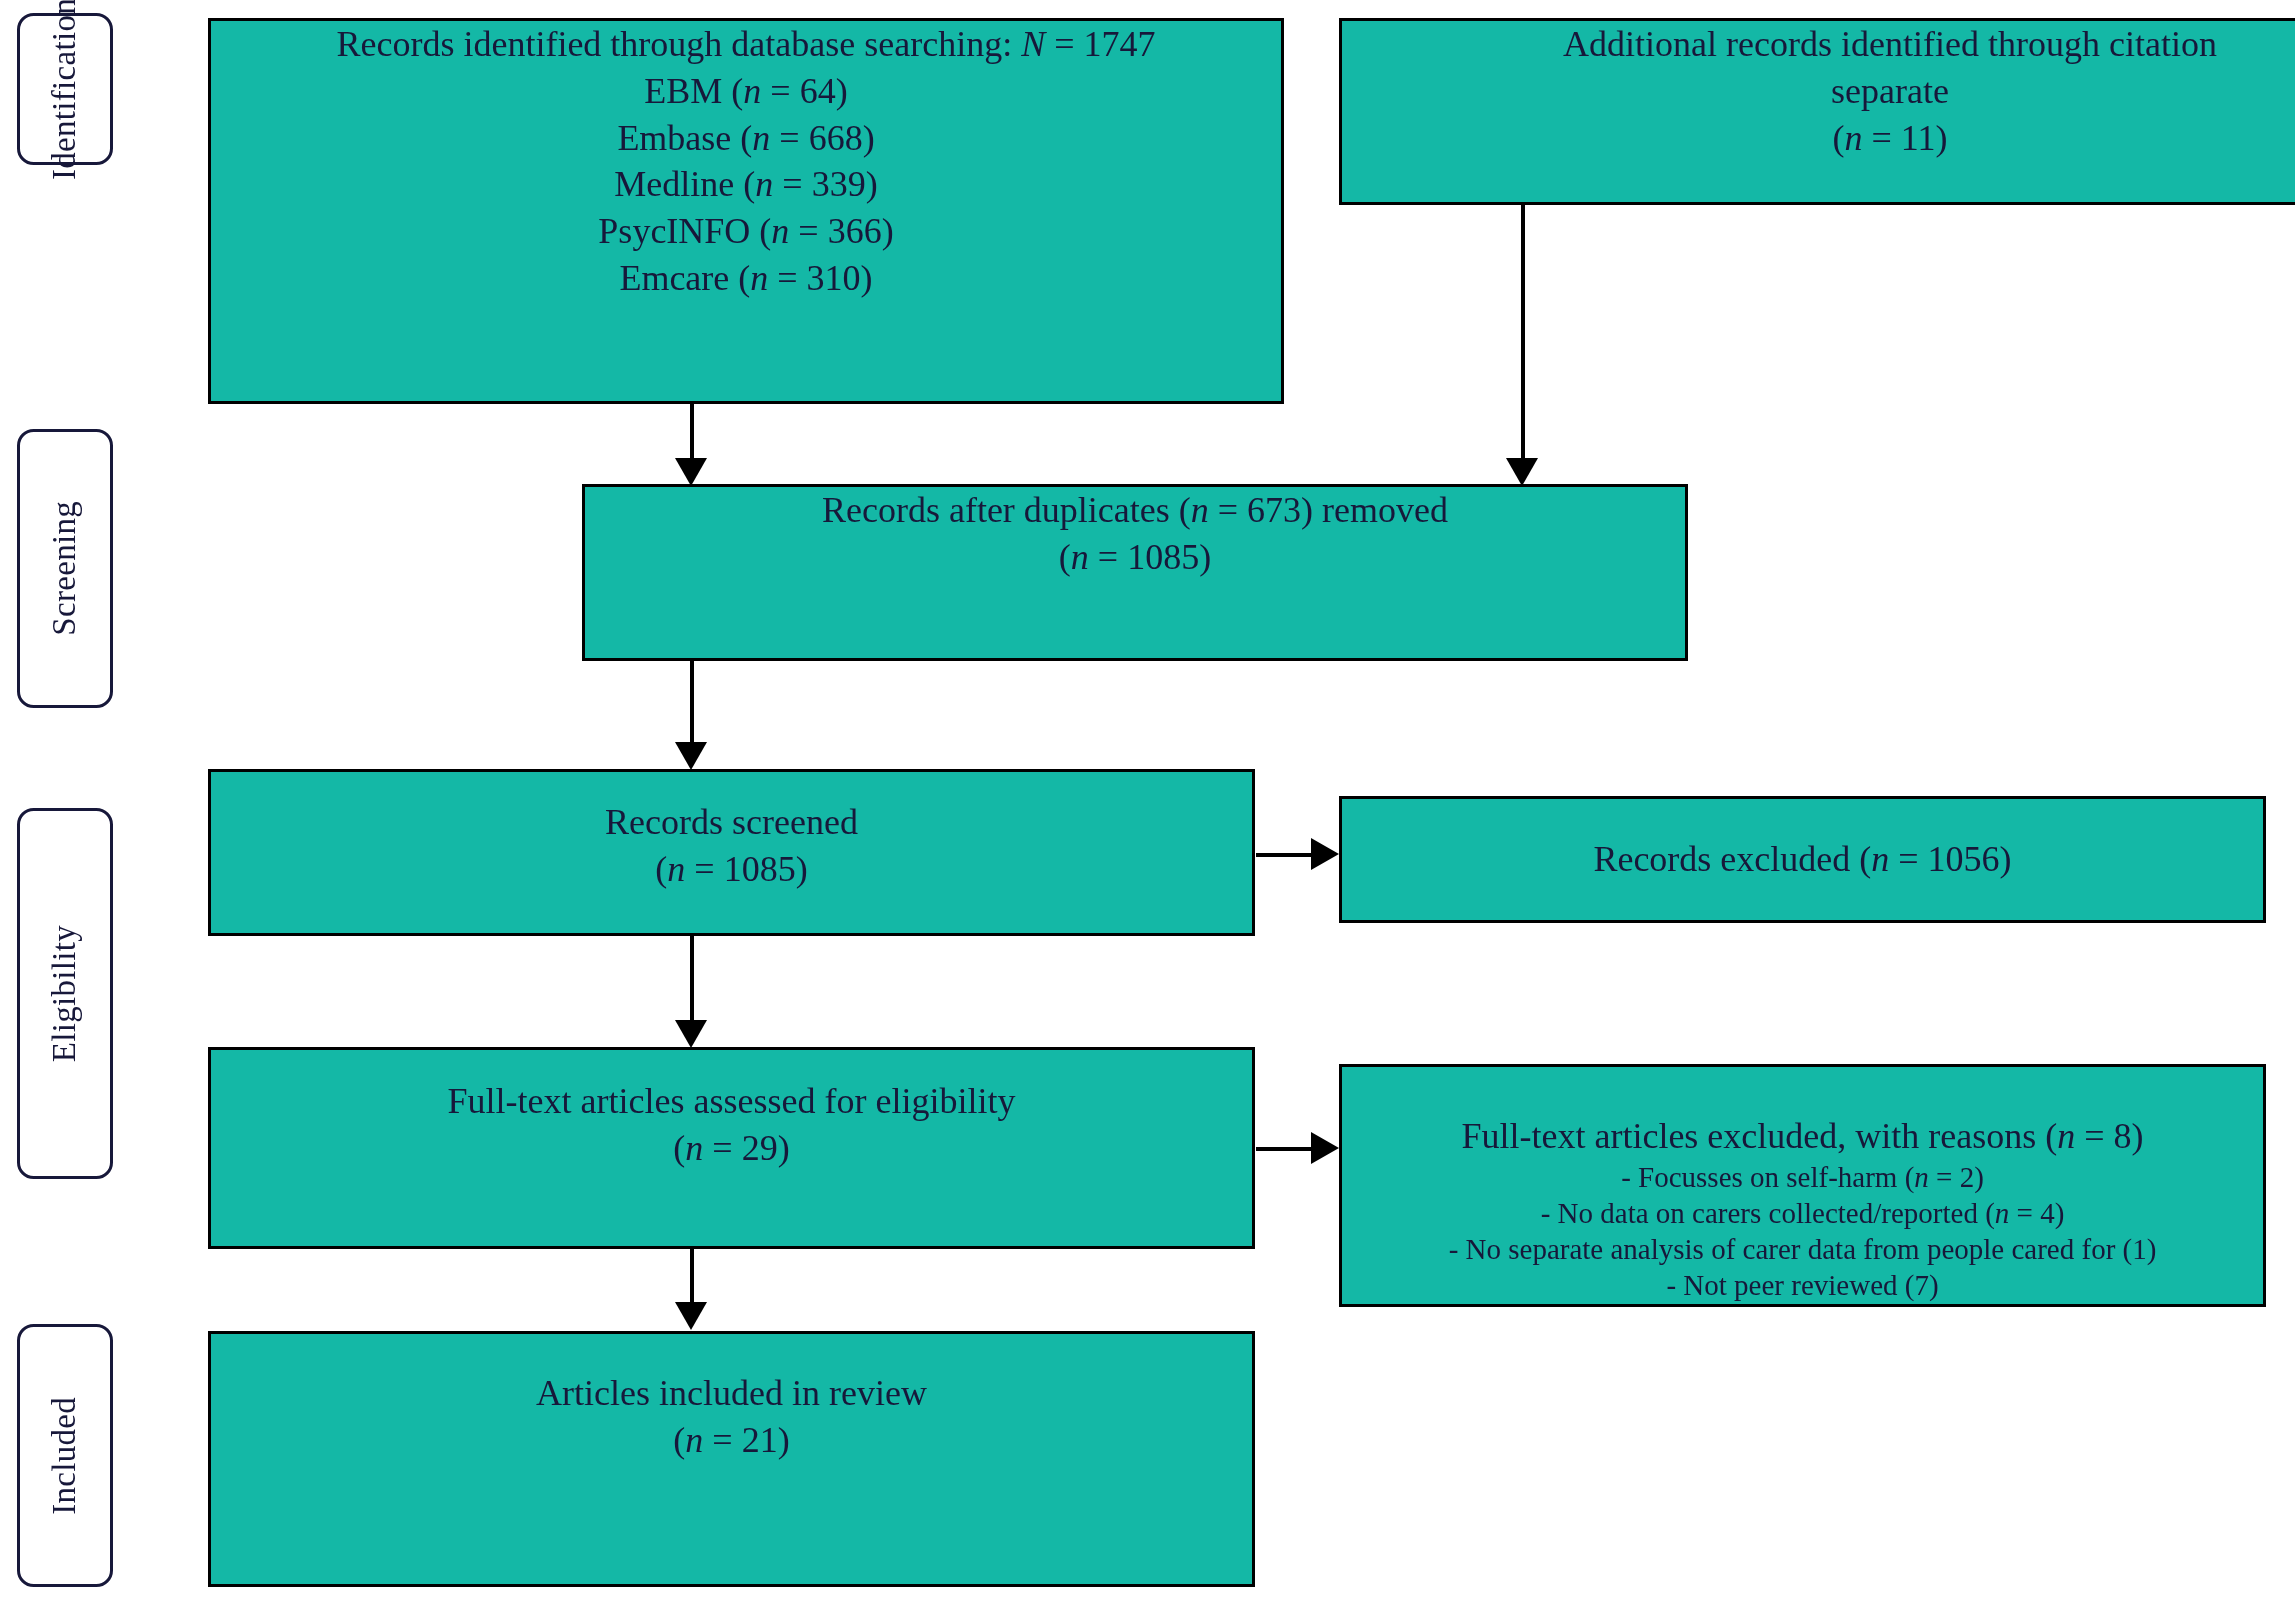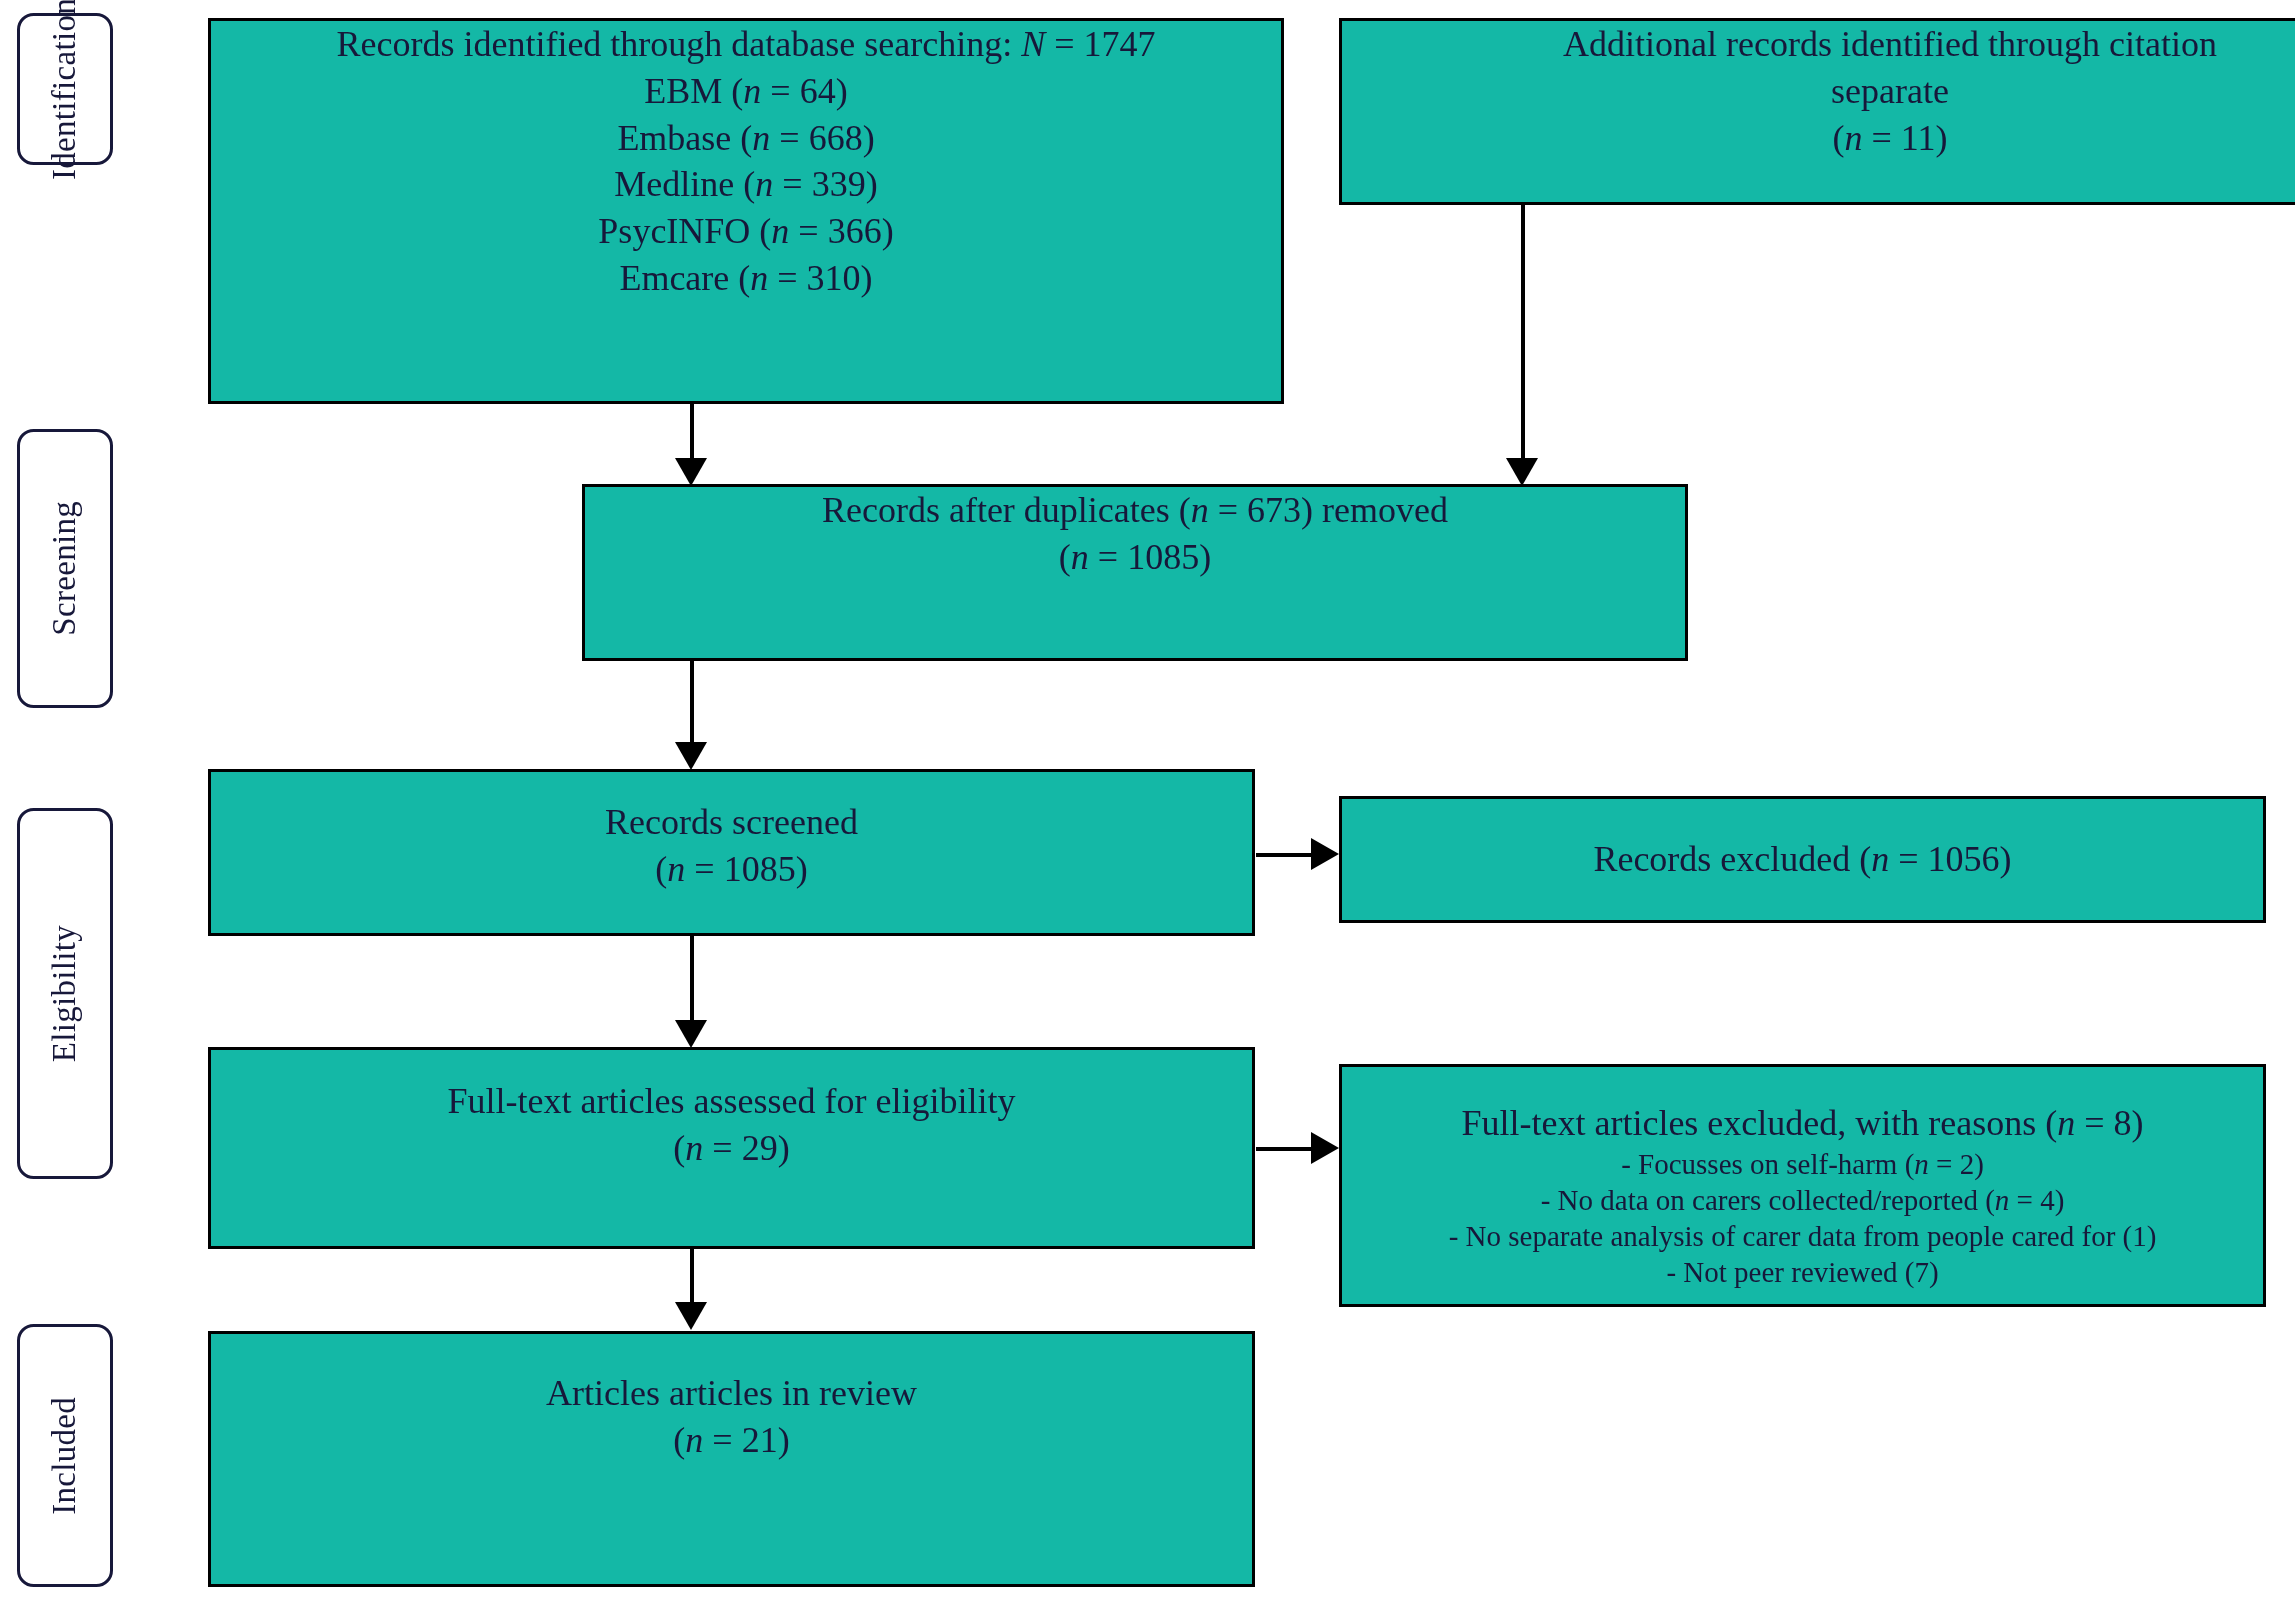--- a/index.html
+++ b/index.html
@@ -155,33 +155,33 @@
     </div>
   </div>
 
   <div class="flow-box align-top" style="left:208px; top:1047px; width:1047px; height:202px; align-items:flex-start;">
     <div class="flow-inner" style="padding-top:28px;">
       <span class="line">Full-text articles assessed for eligibility</span>
       <span class="line">(<i>n</i> = 29)</span>
     </div>
   </div>
 
-  <div class="flow-box align-top" style="left:1339px; top:1064px; width:927px; height:243px; align-items:center;">
+  <div class="flow-box align-top" style="left:1339px; top:1064px; width:927px; height:243px; align-items:flex-end;">
     <div class="flow-inner" style="padding:20.4px 6.4px 0 6.4px;">
       <span class="line">Full-text articles excluded, with reasons (<i>n</i> = 8)</span>
       <span class="line small">- Focusses on self-harm (<i>n</i> = 2)</span>
       <span class="line small">- No data on carers collected/reported (<i>n</i> = 4)</span>
       <span class="line small">- No separate analysis of carer data from people cared for (1)</span>
       <span class="line small">- Not peer reviewed (7)</span>
     </div>
   </div>
 
   <div class="flow-box align-top" style="left:208px; top:1331px; width:1047px; height:256px; align-items:flex-start;">
     <div class="flow-inner" style="padding-top:36px;">
-      <span class="line">Articles articles in review</span>
+      <span class="line">Articles included in review</span>
       <span class="line">(<i>n</i> = 21)</span>
     </div>
   </div>
 
   <div class="conn v-line" style="left:690px; top:404px; height:59px;"></div>
   <div class="arrow-down" style="left:675px; top:458px;"></div>
 
   <div class="conn v-line" style="left:1521px; top:204px; height:256px;"></div>
   <div class="arrow-down" style="left:1506px; top:458px;"></div>
 

